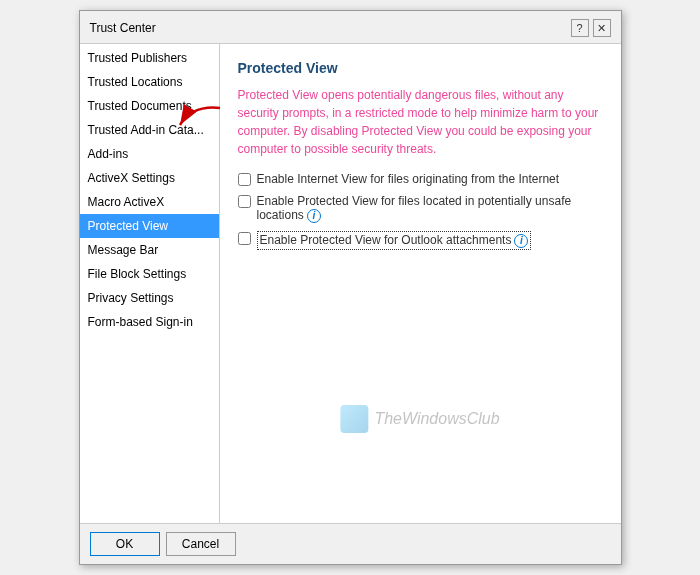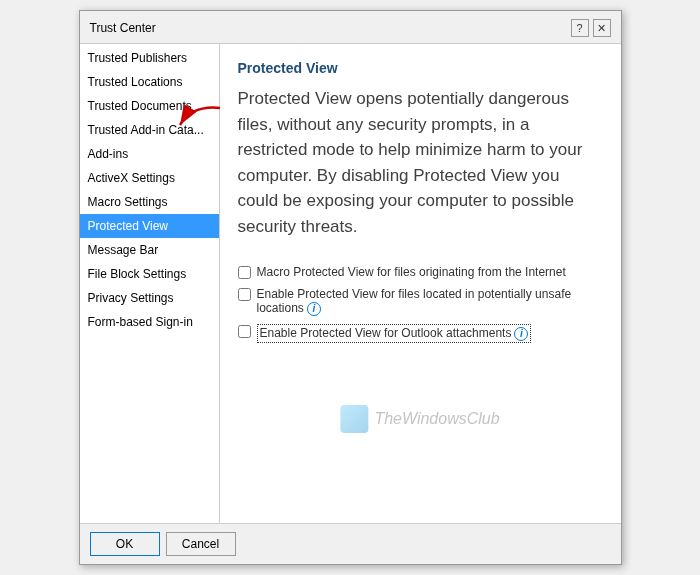--- a/index.html
+++ b/index.html
@@ -86,24 +86,24 @@
       overflow-y: auto;
       position: relative;
     }
     .content-title {
       font-size: 14px;
       font-weight: 600;
       color: #1f4e78;
       margin-bottom: 10px;
     }
     .description-text {
-      font-size: 17px;
-      color: #404040;
+      font-size: 12px;
+      color: #ec4899;
       line-height: 1.5;
-      margin-bottom: 26px;
+      margin-bottom: 14px;
     }
     .checkbox-row {
       display: flex;
       align-items: flex-start;
       margin-bottom: 8px;
       gap: 6px;
     }
     .checkbox-row input[type="checkbox"] {
       margin-top: 1px;
       flex-shrink: 0;
@@ -196,35 +196,35 @@
 
   <div class="dialog-body">
 
     <div class="sidebar">
     <div class="sidebar-item">Trusted Publishers</div>
         <div class="sidebar-item">Trusted Locations</div>
         <div class="sidebar-item">Trusted Documents</div>
         <div class="sidebar-item">Trusted Add-in Cata...</div>
         <div class="sidebar-item">Add-ins</div>
         <div class="sidebar-item">ActiveX Settings</div>
-        <div class="sidebar-item">Macro Settings</div>
+        <div class="sidebar-item">Macro ActiveX</div>
         <div class="sidebar-item active">Protected View</div>
         <div class="sidebar-item">Message Bar</div>
         <div class="sidebar-item">File Block Settings</div>
         <div class="sidebar-item">Privacy Settings</div>
         <div class="sidebar-item">Form-based Sign-in</div>
       </div>
 
     <div class="content-area">
       <div class="content-title">Protected View</div>
       <div class="description-text">Protected View opens potentially dangerous files, without any security prompts, in a restricted mode to help minimize harm to your computer. By disabling Protected View you could be exposing your computer to possible security threats.</div>
 
       <div class="checkbox-row">
         <input type="checkbox" id="chk-internet" style="">
-        <label class="checkbox-label" for="chk-internet">Macro Protected View for files originating from the Internet</label>
+        <label class="checkbox-label" for="chk-internet">Enable Internet View for files originating from the Internet</label>
       </div>
 
       <div class="checkbox-row">
         <input type="checkbox" id="chk-unsafe-locations" style="">
         <label class="checkbox-label" for="chk-unsafe-locations">Enable Protected View for files located in potentially unsafe locations<span class="info-icon">i</span></label>
       </div>
 
       <div class="checkbox-row">
         <input type="checkbox" id="chk-outlook" style="">
         <label class="checkbox-label highlighted" for="chk-outlook">Enable Protected View for Outlook attachments<span class="info-icon">i</span></label>

